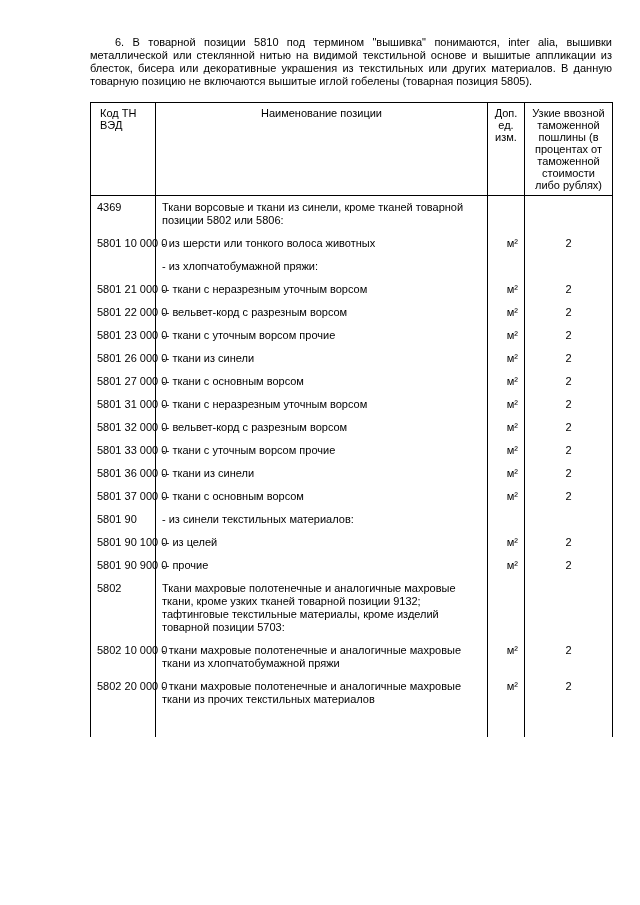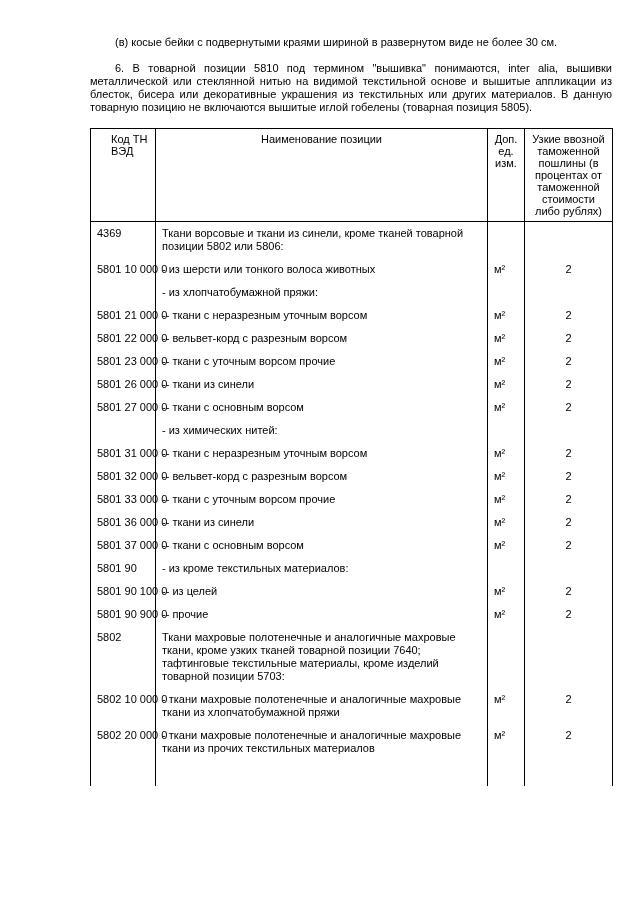--- a/index.html
+++ b/index.html
@@ -36,39 +36,38 @@
   table.tariff col.col-rate { width: 88px; }
   table.tariff th {
     border: 1px solid #000000;
     font-weight: normal;
     vertical-align: top;
     text-align: center;
     padding: 4px 3px;
     line-height: 12px;
     height: 86px;
   }
-  table.tariff th.th-code { text-align: left; padding-left: 20px; }
+  table.tariff th.th-code { text-align: left; padding-left: 9px; }
   table.tariff td {
     border-left: 1px solid #000000;
     border-right: 1px solid #000000;
     vertical-align: top;
     padding: 5px 6px;
   }
   td.c-code { padding-left: 4px; white-space: nowrap; }
   td.c-name { padding-left: 7px; }
-  td.c-unit { text-align: left; padding-left: 2px; padding-right: 2px; }
+  td.c-unit { text-align: right; padding-left: 2px; padding-right: 2px; }
   td.c-rate { text-align: center; }
   tr.spacer-row td { height: 26px; }
 </style>
 </head>
 <body>
 
 <div class="page">
 
-  <p class="para">(в) косые бейки с подвернутыми краями шириной в развернутом виде не более 30 см.</p>
 
 
   <p class="para">6. В товарной позиции 5810 под термином "вышивка" понимаются, inter alia, вышивки металлической или стеклянной нитью на видимой текстильной основе и вышитые аппликации из блесток, бисера или декоративные украшения из текстильных или других материалов. В данную товарную позицию не включаются вышитые иглой гобелены (товарная позиция 5805).</p>
 
 
   <table class="tariff">
     <colgroup>
       <col class="col-code">
       <col class="col-name">
       <col class="col-unit">
@@ -132,26 +131,20 @@
     <td class="c-rate">2</td>
   </tr>
 
   <tr>
     <td class="c-code">5801 27 000 0</td>
     <td class="c-name">-- ткани с основным ворсом</td>
     <td class="c-unit">м²</td>
     <td class="c-rate">2</td>
   </tr>
 
-  <tr>
-    <td class="c-code"></td>
-    <td class="c-name">- из химических нитей:</td>
-    <td class="c-unit"></td>
-    <td class="c-rate"></td>
-  </tr>
 
   <tr>
     <td class="c-code">5801 31 000 0</td>
     <td class="c-name">-- ткани с неразрезным уточным ворсом</td>
     <td class="c-unit">м²</td>
     <td class="c-rate">2</td>
   </tr>
 
   <tr>
     <td class="c-code">5801 32 000 0</td>
@@ -176,42 +169,42 @@
 
   <tr>
     <td class="c-code">5801 37 000 0</td>
     <td class="c-name">-- ткани с основным ворсом</td>
     <td class="c-unit">м²</td>
     <td class="c-rate">2</td>
   </tr>
 
   <tr>
     <td class="c-code">5801 90</td>
-    <td class="c-name">- из кроме текстильных материалов:</td>
+    <td class="c-name">- из синели текстильных материалов:</td>
     <td class="c-unit"></td>
     <td class="c-rate"></td>
   </tr>
 
   <tr>
     <td class="c-code">5801 90 100 0</td>
     <td class="c-name">-- из целей</td>
     <td class="c-unit">м²</td>
     <td class="c-rate">2</td>
   </tr>
 
   <tr>
     <td class="c-code">5801 90 900 0</td>
     <td class="c-name">-- прочие</td>
     <td class="c-unit">м²</td>
     <td class="c-rate">2</td>
   </tr>
 
   <tr>
     <td class="c-code">5802</td>
-    <td class="c-name">Ткани махровые полотенечные и аналогичные махровые ткани, кроме узких тканей товарной позиции 7640; тафтинговые текстильные материалы, кроме изделий товарной позиции 5703:</td>
+    <td class="c-name">Ткани махровые полотенечные и аналогичные махровые ткани, кроме узких тканей товарной позиции 9132; тафтинговые текстильные материалы, кроме изделий товарной позиции 5703:</td>
     <td class="c-unit"></td>
     <td class="c-rate"></td>
   </tr>
 
   <tr>
     <td class="c-code">5802 10 000 0</td>
     <td class="c-name">- ткани махровые полотенечные и аналогичные махровые ткани из хлопчатобумажной пряжи</td>
     <td class="c-unit">м²</td>
     <td class="c-rate">2</td>
   </tr>

